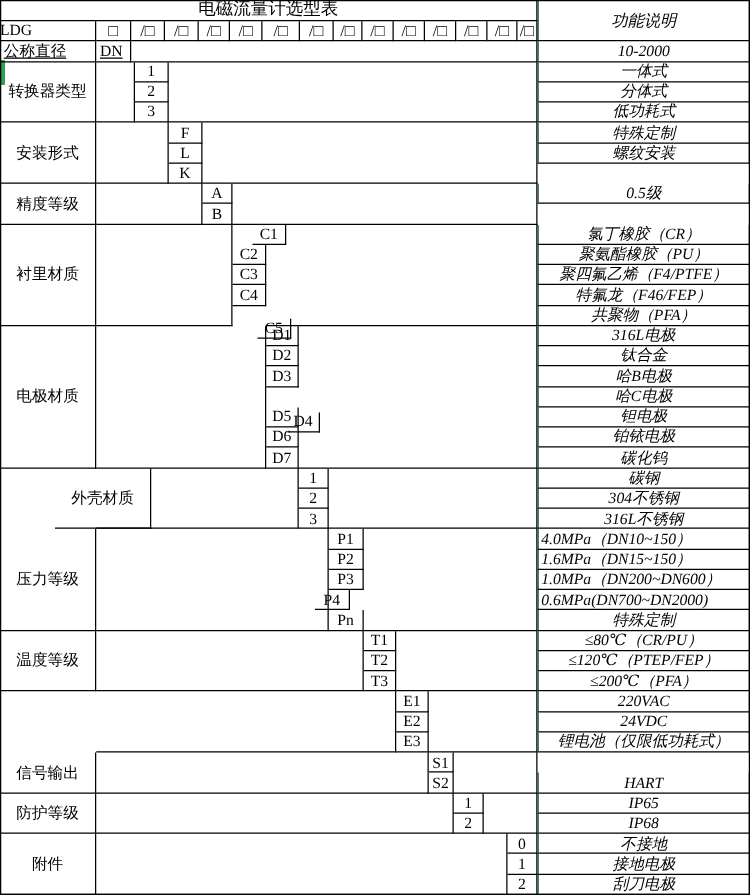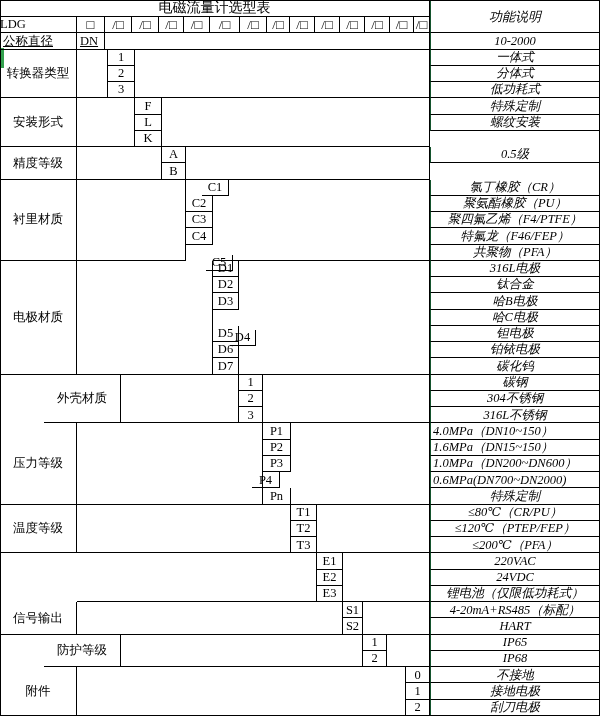--- a/index.html
+++ b/index.html
@@ -147,23 +147,22 @@
       <div class="cell" style="left: 317px; top: 585.95px; width: 26px; height: 16.26px;">E3</div>
       <div class="cell" style="left: 343px; top: 553.44px; width: 87px; height: 48.77px;"></div>
       <div class="cell funcol" style="left: 430px; top: 553.44px; width: 170px; height: 16.26px;">220VAC</div>
       <div class="cell funcol" style="left: 430px; top: 569.7px; width: 170px; height: 16.25px;">24VDC</div>
       <div class="cell funcol" style="left: 430px; top: 585.95px; width: 170px; height: 16.26px;">锂电池（仅限低功耗式）</div>
       <div class="cell" style="left: 0px; top: 602.21px; width: 77px; height: 32.51px;">信号输出</div>
       <div class="cell" style="left: 77px; top: 602.21px; width: 266px; height: 32.51px;"></div>
       <div class="cell" style="left: 343px; top: 602.21px; width: 20px; height: 16.26px;">S1</div>
       <div class="cell" style="left: 343px; top: 618.47px; width: 20px; height: 16.25px;">S2</div>
       <div class="cell" style="left: 363px; top: 602.21px; width: 67px; height: 32.51px;"></div>
-      <div class="cell funcol" style="left: 430px; top: 602.21px; width: 170px; height: 16.26px;">4-20mA+RS485（标配）</div>
       <div class="cell funcol" style="left: 430px; top: 618.47px; width: 170px; height: 16.25px;">HART</div>
-      <div class="cell" style="left: 0px; top: 634.72px; width: 77px; height: 32.51px; margin-left: 44px;">防护等级</div>
+      <div class="cell" style="left: 0px; top: 634.72px; width: 77px; height: 32.51px;">防护等级</div>
       <div class="cell" style="left: 77px; top: 634.72px; width: 286px; height: 32.51px;"></div>
       <div class="cell" style="left: 363px; top: 634.72px; width: 24px; height: 16.26px;">1</div>
       <div class="cell" style="left: 363px; top: 650.98px; width: 24px; height: 16.25px;">2</div>
       <div class="cell" style="left: 387px; top: 634.72px; width: 43px; height: 32.51px;"></div>
       <div class="cell funcol" style="left: 430px; top: 634.72px; width: 170px; height: 16.26px;">IP65</div>
       <div class="cell funcol" style="left: 430px; top: 650.98px; width: 170px; height: 16.25px;">IP68</div>
       <div class="cell" style="left: 0px; top: 667.23px; width: 77px; height: 48.77px;">附件</div>
       <div class="cell" style="left: 77px; top: 667.23px; width: 329px; height: 48.77px;"></div>
       <div class="cell" style="left: 406px; top: 667.23px; width: 24px; height: 16.26px;">0</div>
       <div class="cell" style="left: 406px; top: 683.49px; width: 24px; height: 16.25px;">1</div>

